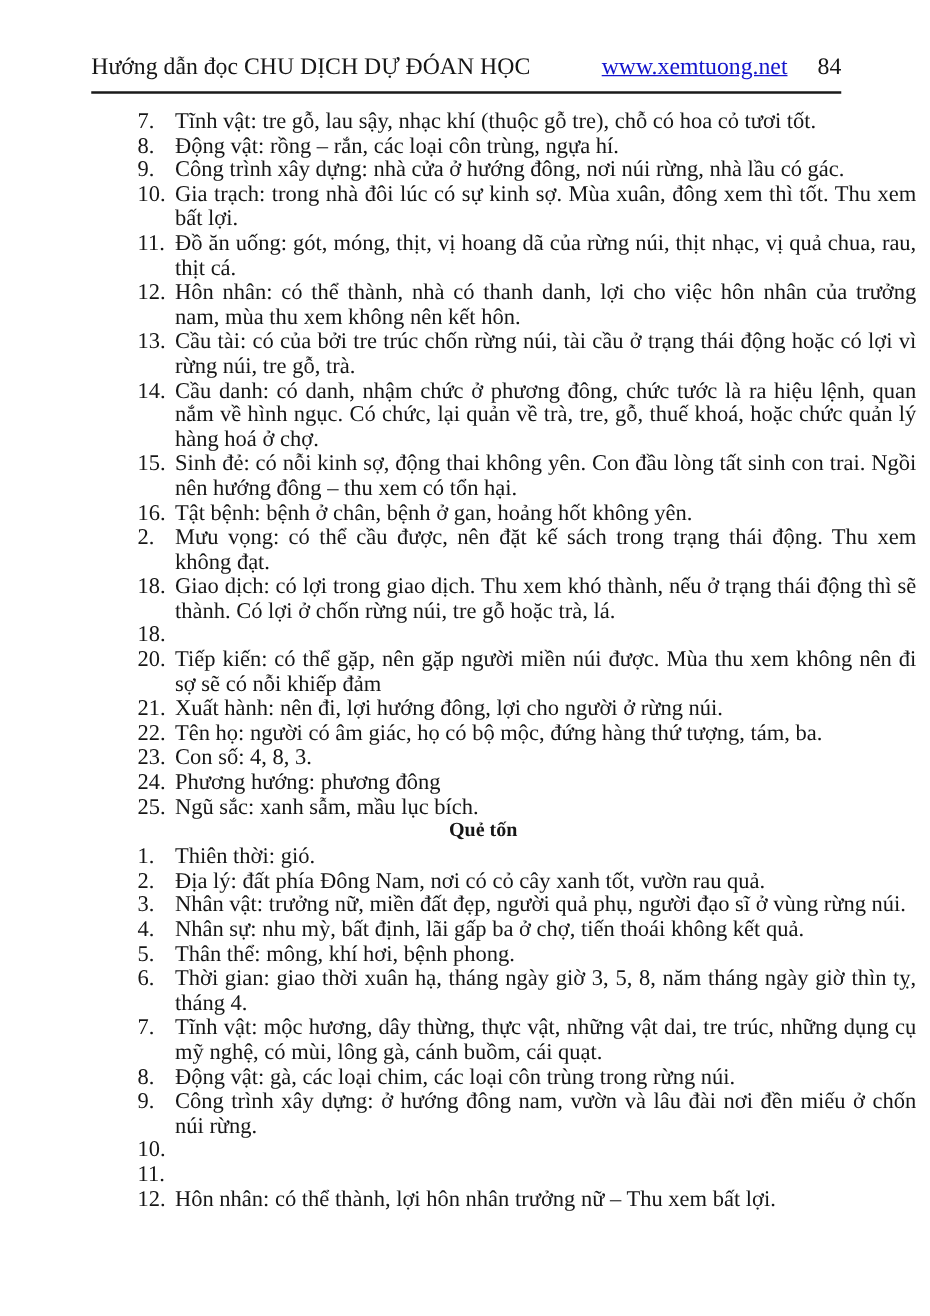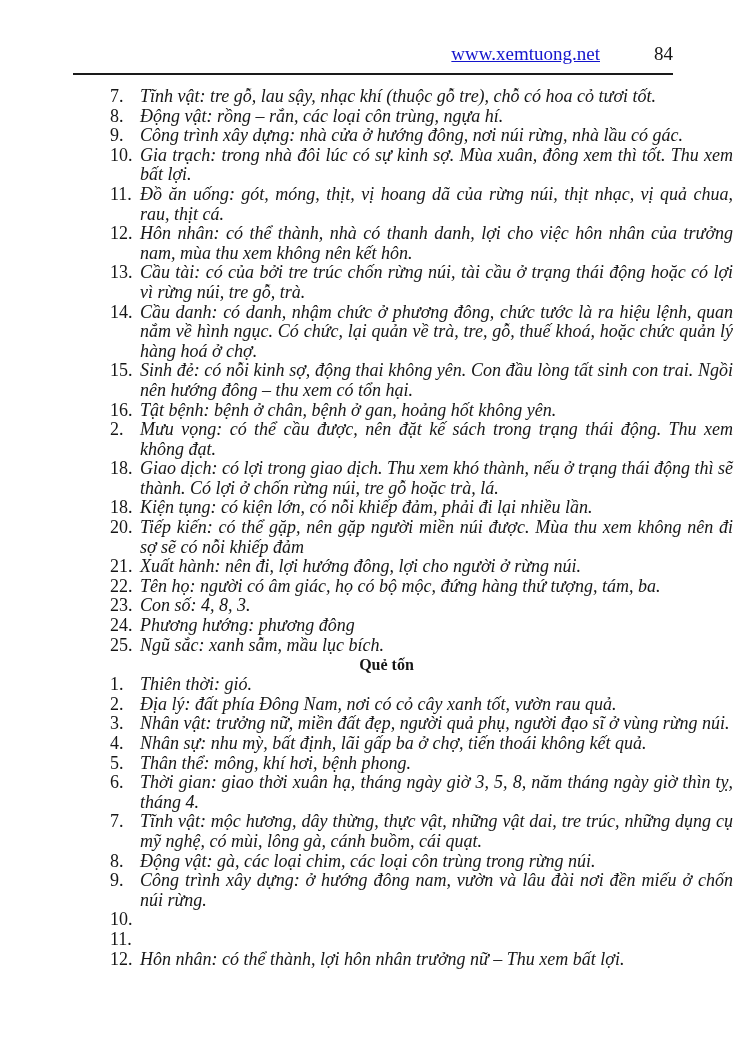--- a/index.html
+++ b/index.html
@@ -12,42 +12,43 @@
   }
   .page { position: relative; width: 744px; height: 1053px; background: #ffffff; }
 
   .header {
     position: absolute; left: 73px; top: 42px; width: 600px;
     display: flex; align-items: baseline;
     font-size: 19px; line-height: 24px; white-space: nowrap;
   }
   .header-title { flex: 0 0 auto; }
   .header-url { margin-left: auto; color: var(--link-color); text-decoration: underline; cursor: pointer; font-family: Liberation Serif, serif; }
-  .header-page { margin-left: 54px; }
+  .header-page { margin-left: 24px; }
 
   .rule { position: absolute; left: 73px; top: 73px; width: 600px; height: 2px; background: #1a1a1a; }
 
   .body-col { position: absolute; left: 73px; top: 87px; width: 660px; }
 
   ol.num-list { list-style: none; margin: 0; padding: 0; font-size: 18px; line-height: 19.6px; }
   ol.num-list li { display: flex; align-items: flex-start; padding-left: 37px; }
   ol.num-list .num { flex: 0 0 30px; }
-  ol.num-list .txt { flex: 1 1 auto; text-align: justify; font-style: italic; }
+  ol.num-list .txt { flex: 1 1 auto; text-align: justify; }
 
   h2.section-heading {
     margin: 0; width: 627px;
     font-size: 16px; line-height: 20px; font-weight: bold; text-align: center;
   }
 </style>
 </head>
 <body>
 
 <div class="page">
 
   <div class="header">
+    <span class="header-title">Hướng dẫn đọc CHU DỊCH DỰ ĐÓAN HỌC</span>
     <a class="header-url" href="#">www.xemtuong.net</a>
     <span class="header-page">84</span>
   </div>
 
   <div class="rule"></div>
 
   <main class="body-col">
     <ol class="num-list">
         <li>
           <span class="num">7.</span>
@@ -92,21 +93,20 @@
         <li>
           <span class="num">2.</span>
           <span class="txt">Mưu vọng: có thể cầu được, nên đặt kế sách trong trạng thái động. Thu xem không đạt.</span>
         </li>
         <li>
           <span class="num">18.</span>
           <span class="txt">Giao dịch: có lợi trong giao dịch. Thu xem khó thành, nếu ở trạng thái động thì sẽ thành. Có lợi ở chốn rừng núi, tre gỗ hoặc trà, lá.</span>
         </li>
         <li>
           <span class="num">18.</span>
-          <span class="txt">Kiện tụng: có kiện lớn, có nỗi khiếp đảm, phải đi lại nhiều lần.</span>
         </li>
         <li>
           <span class="num">20.</span>
           <span class="txt">Tiếp kiến: có thể gặp, nên gặp người miền núi được. Mùa thu xem không nên đi sợ sẽ có nỗi khiếp đảm</span>
         </li>
         <li>
           <span class="num">21.</span>
           <span class="txt">Xuất hành: nên đi, lợi hướng đông, lợi cho người ở rừng núi.</span>
         </li>
         <li>

